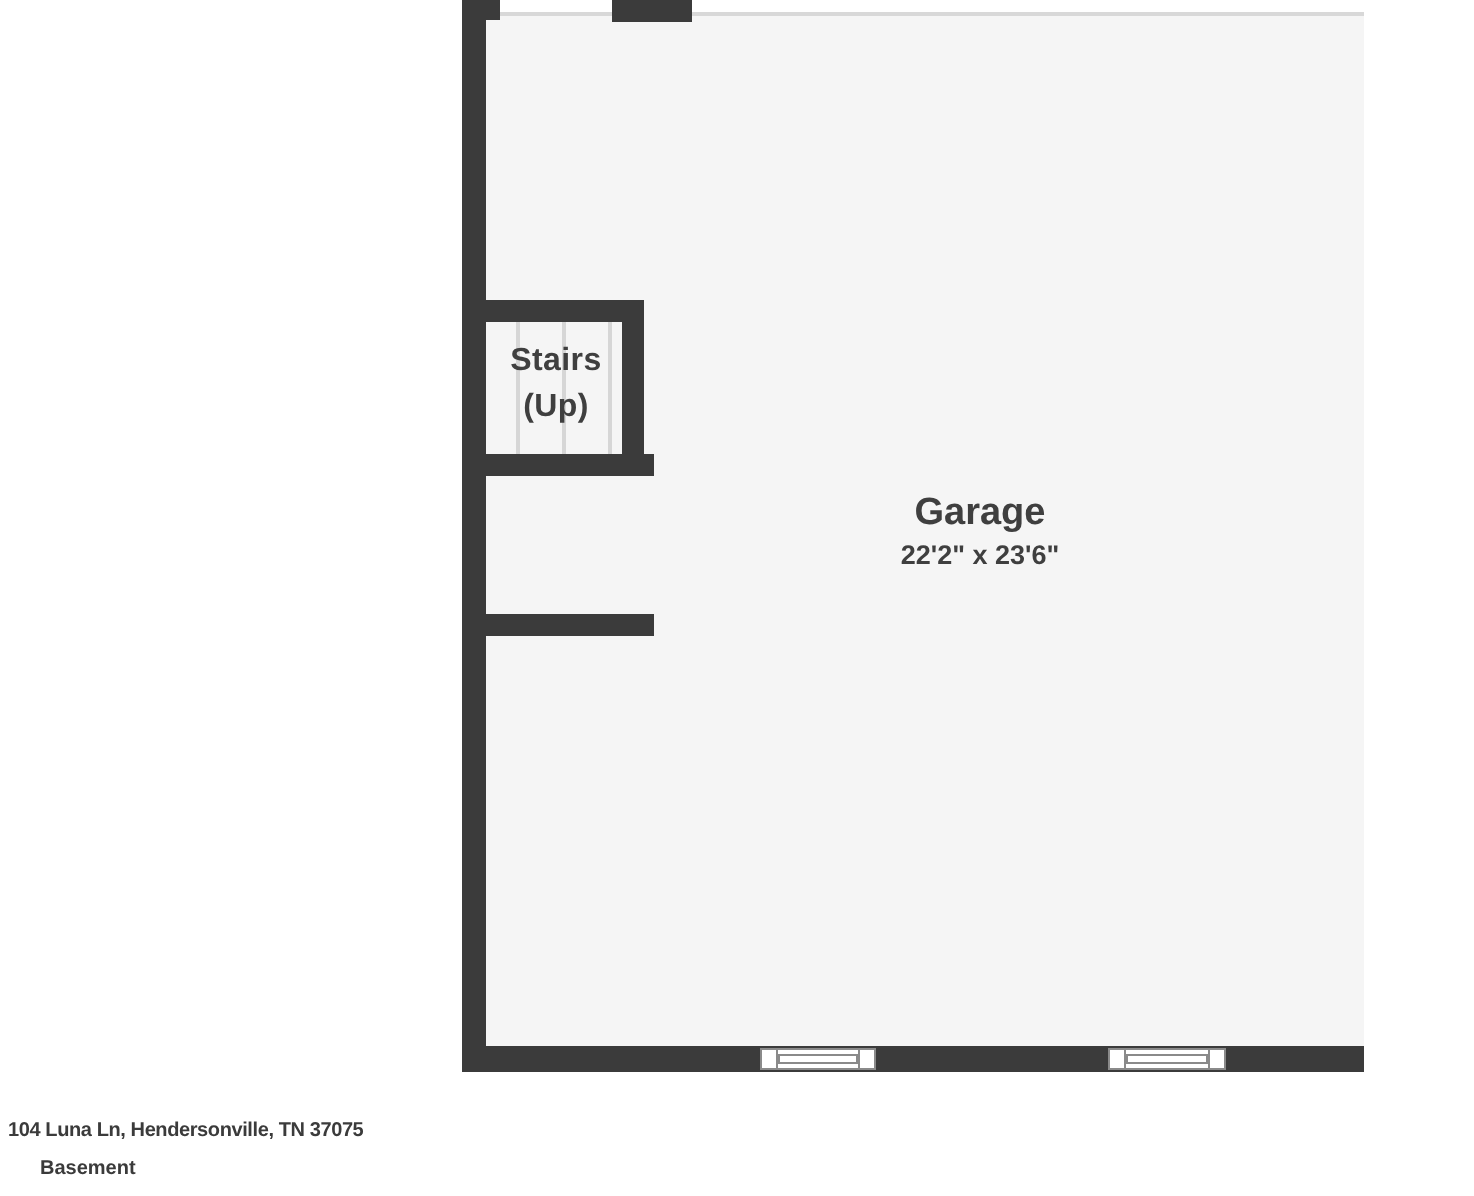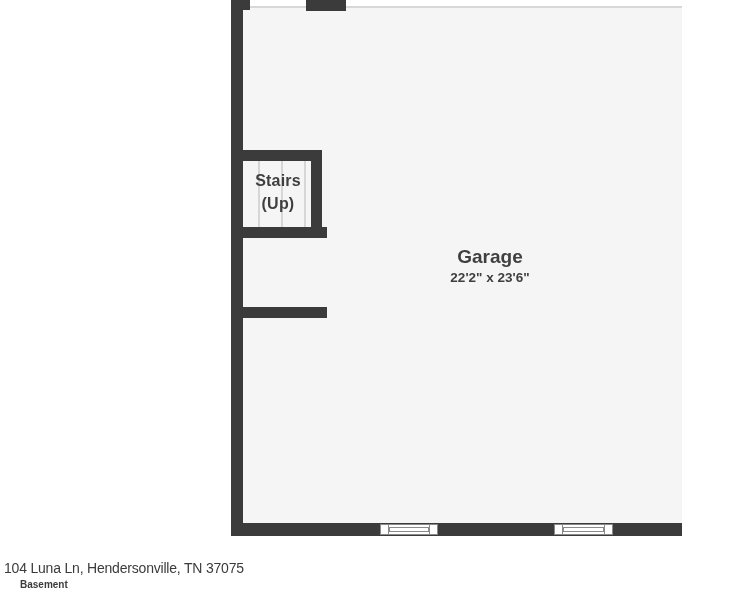--- a/index.html
+++ b/index.html
@@ -97,21 +97,21 @@
     top: 2px; height: 5px;
     border: 1px solid #8a8a8a;
     background: #ffffff;
     box-sizing: border-box;
   }
 
   
   .footer-address {
     position: absolute;
     left: 4px; top: 560px;
-    font-size: 14px; font-weight: normal;
+    font-size: 10px; font-weight: bold;
     letter-spacing: -0.2px;
     color: #3b3b3b;
   }
   .footer-level {
     position: absolute;
     left: 4px; top: 579px;
     font-size: 10px; font-weight: bold;
     color: #3b3b3b;
     margin-left: 16px;
   }

